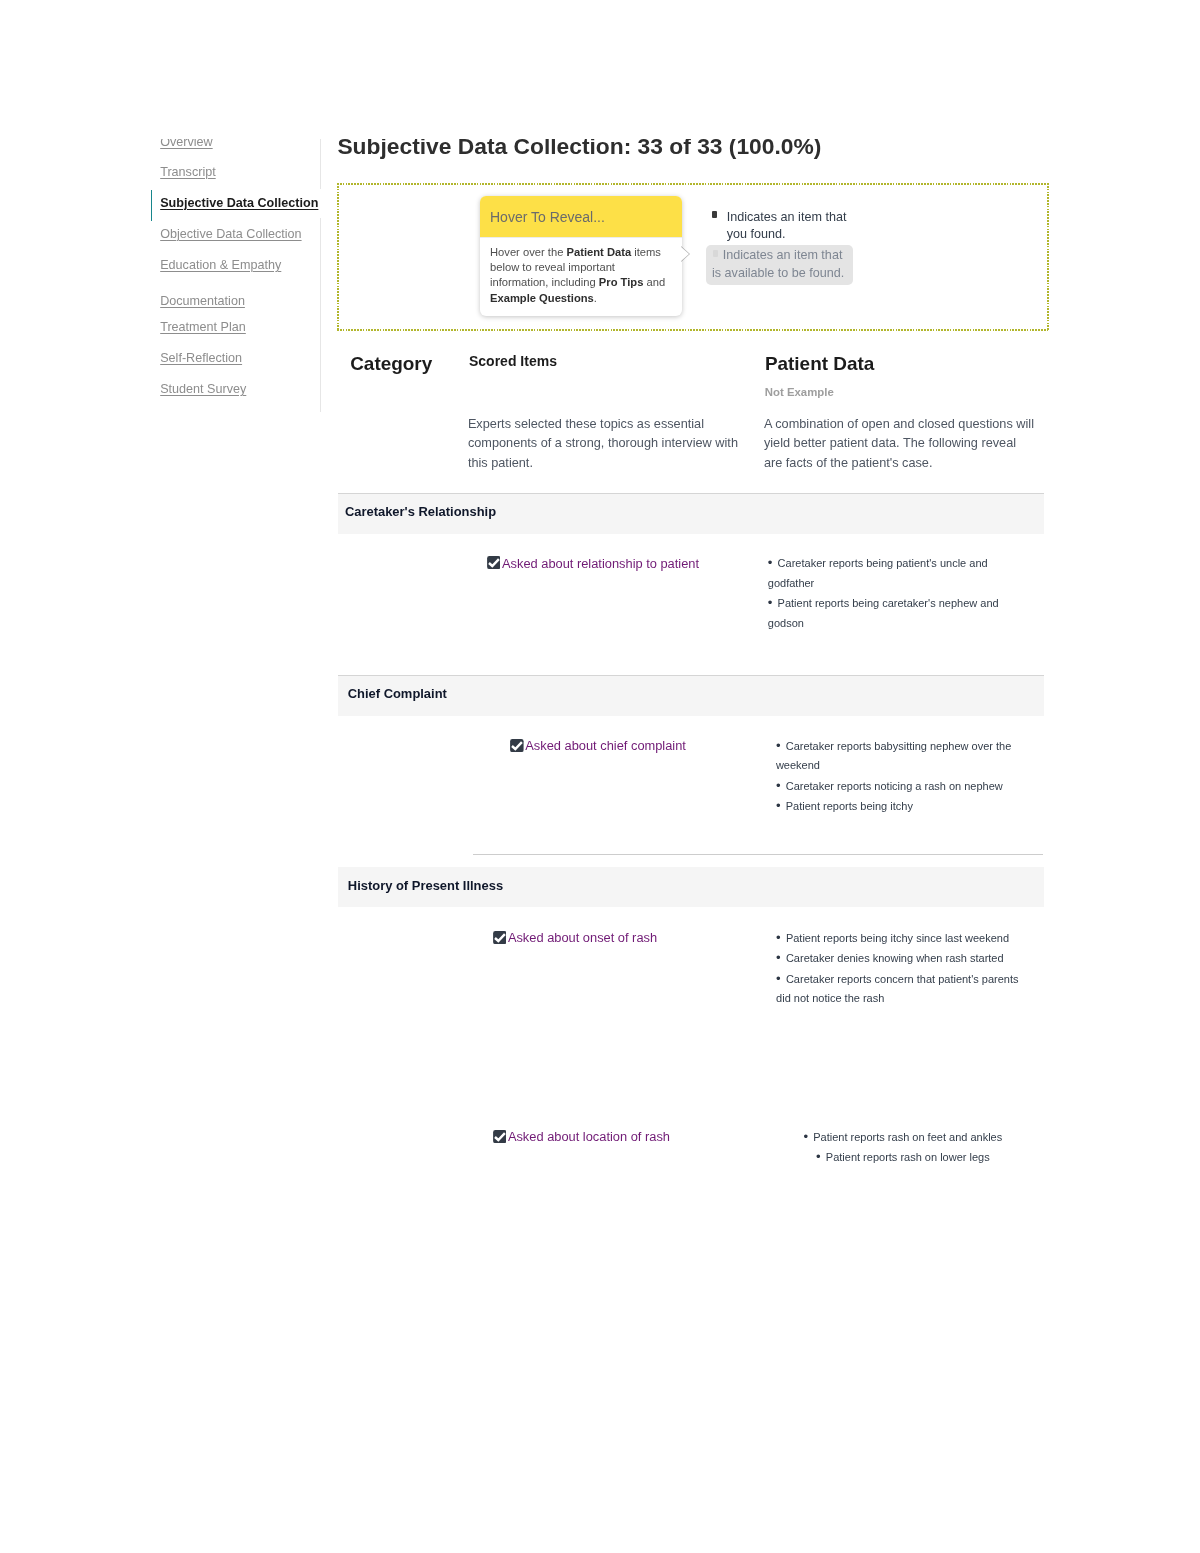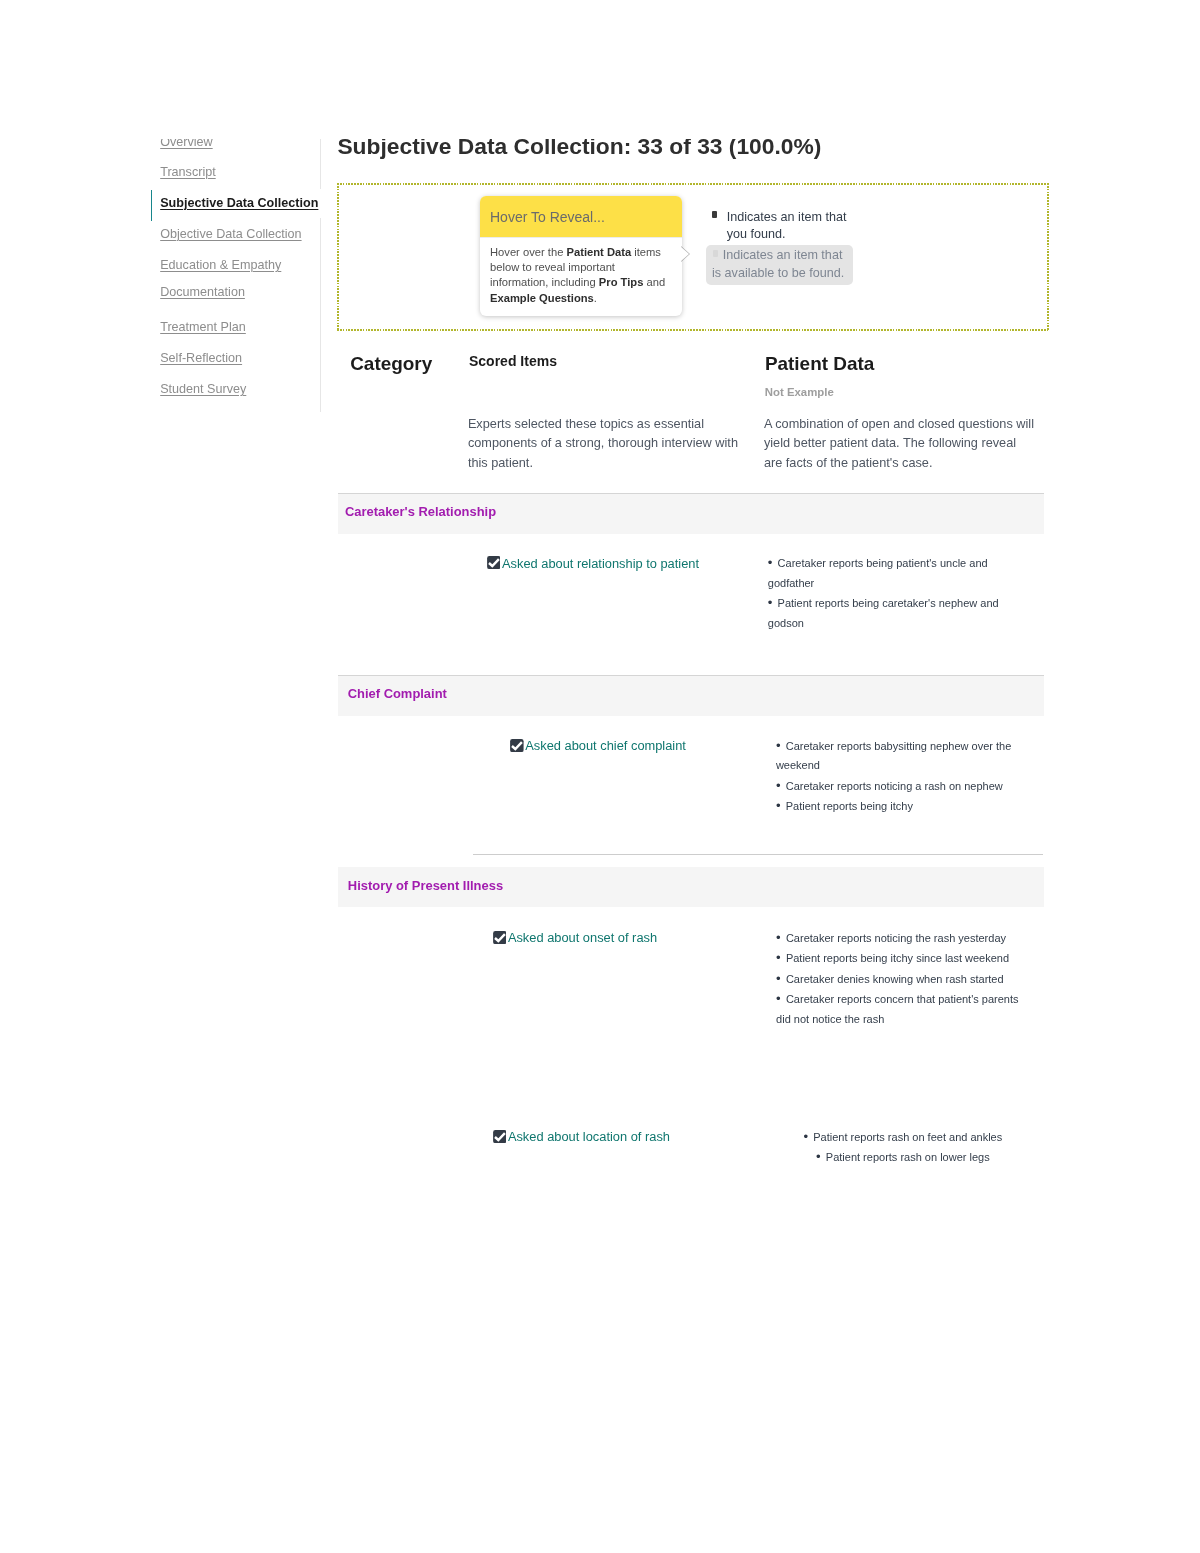--- a/index.html
+++ b/index.html
@@ -59,24 +59,24 @@
   .col-scored{position:absolute;left:469px;top:352.6px;font-size:14px;font-weight:bold;color:#1c1c1c;}
   .col-patient{position:absolute;left:764.9px;top:352.6px;font-size:18.95px;font-weight:bold;color:#1c1c1c;}
   .col-notscored{position:absolute;left:764.8px;top:385.6px;font-size:11.4px;font-weight:bold;color:#9e9e9e;}
   .desc-scored{position:absolute;left:467.9px;top:413.5px;width:272.5px;font-size:12.72px;line-height:19.75px;color:#4e5662;}
   .desc-patient{position:absolute;left:763.9px;top:413.5px;width:272.5px;font-size:12.72px;line-height:19.75px;color:#4e5662;}
 
   
   .sec-head{position:absolute;left:337.5px;width:706px;height:40.8px;
             background:#f5f5f5;border-top:1.9px solid #d5d5d5;box-sizing:border-box;}
   .sec-head.noborder{border-top:none;height:40.4px;}
-  .sec-head span{position:absolute;left:7.4px;top:10.2px;font-size:12.95px;font-weight:bold;color:#a21caf;}
+  .sec-head span{position:absolute;left:7.4px;top:10.2px;font-size:12.95px;font-weight:bold;color:#0f172a;}
   .sec-head.noborder span{top:11.3px;}
 
-  .item-label{position:absolute;font-size:12.85px;color:#0f766e;white-space:nowrap;}
+  .item-label{position:absolute;font-size:12.85px;color:#701a75;white-space:nowrap;}
   .chk{display:inline-block;width:13.7px;height:13.2px;position:relative;top:1.8px;margin-right:1.6px;
        vertical-align:baseline;}
   .chk svg{display:block;}
 
   .pd-list{position:absolute;width:253.5px;font-size:11px;line-height:19.5px;color:#333d4a;}
   .pd-list div{position:relative;}
   .pd-list div:before{content:"\2022";color:#2c3543;font-size:13.2px;margin-right:5.2px;}
 
   .rowline{position:absolute;left:473px;width:570px;height:1px;background:#cdcdcd;}
 </style>
@@ -89,21 +89,21 @@
 
   <div class="nav-divider"></div>
   <div class="nav-divider-2"></div>
   <div class="sidebar">
     <div class="nav-accent" style="top:62px;height:31px;"></div>
     <a class="nav-item" style="top:7px">Overview</a>
     <a class="nav-item" style="top:37px">Transcript</a>
     <a class="nav-item active" style="top:68px">Subjective Data Collection</a>
     <a class="nav-item" style="top:99px">Objective Data Collection</a>
     <a class="nav-item" style="top:130px">Education &amp; Empathy</a>
-    <a class="nav-item" style="top:157px">Documentation</a>
+    <a class="nav-item" style="top:166px">Documentation</a>
     <a class="nav-item" style="top:192px">Treatment Plan</a>
     <a class="nav-item" style="top:223px">Self-Reflection</a>
     <a class="nav-item" style="top:254px">Student Survey</a>
   </div>
 
   <div class="title">Subjective Data Collection: 33 of 33 (100.0%)</div>
 
   <div class="callout">
     <div class="callout-edge h t"></div>
     <div class="callout-edge h b"></div>
@@ -157,21 +157,20 @@
           </div>
           <div class="rowline" style="top: 854px;"></div>
           <div class="sec-head noborder" style="top: 866.7px;">
             <span style="left: 10.3px;">History of Present Illness</span>
           </div>
           <div class="item-label" style="left: 492.6px; top: 929.1px;"><span class="chk"><svg width="13.7" height="13.2" viewBox="0 0 137 132">
                 <rect x="1" y="1" width="135" height="130" rx="22" fill="#333b46"></rect>
                 <path d="M20 70 L53 100 L119 31" stroke="#ffffff" stroke-width="24" fill="none" stroke-linecap="butt" stroke-linejoin="miter"></path>
               </svg></span><span>Asked about onset of rash</span></div>
           <div class="pd-list" style="left: 776.1px; top: 927.9px;">
-            <div>Caretaker reports noticing the rash yesterday</div>
             <div>Patient reports being itchy since last weekend</div>
             <div>Caretaker denies knowing when rash started</div>
             <div>Caretaker reports concern that patient's parents did not notice the rash</div>
           </div>
           <div class="item-label" style="left: 492.6px; top: 1128.1px;"><span class="chk"><svg width="13.7" height="13.2" viewBox="0 0 137 132">
                 <rect x="1" y="1" width="135" height="130" rx="22" fill="#333b46"></rect>
                 <path d="M20 70 L53 100 L119 31" stroke="#ffffff" stroke-width="24" fill="none" stroke-linecap="butt" stroke-linejoin="miter"></path>
               </svg></span><span>Asked about location of rash</span></div>
           <div class="pd-list" style="left: 776.1px; top: 1126.9px; text-align: center;">
             <div>Patient reports rash on feet and ankles</div>

